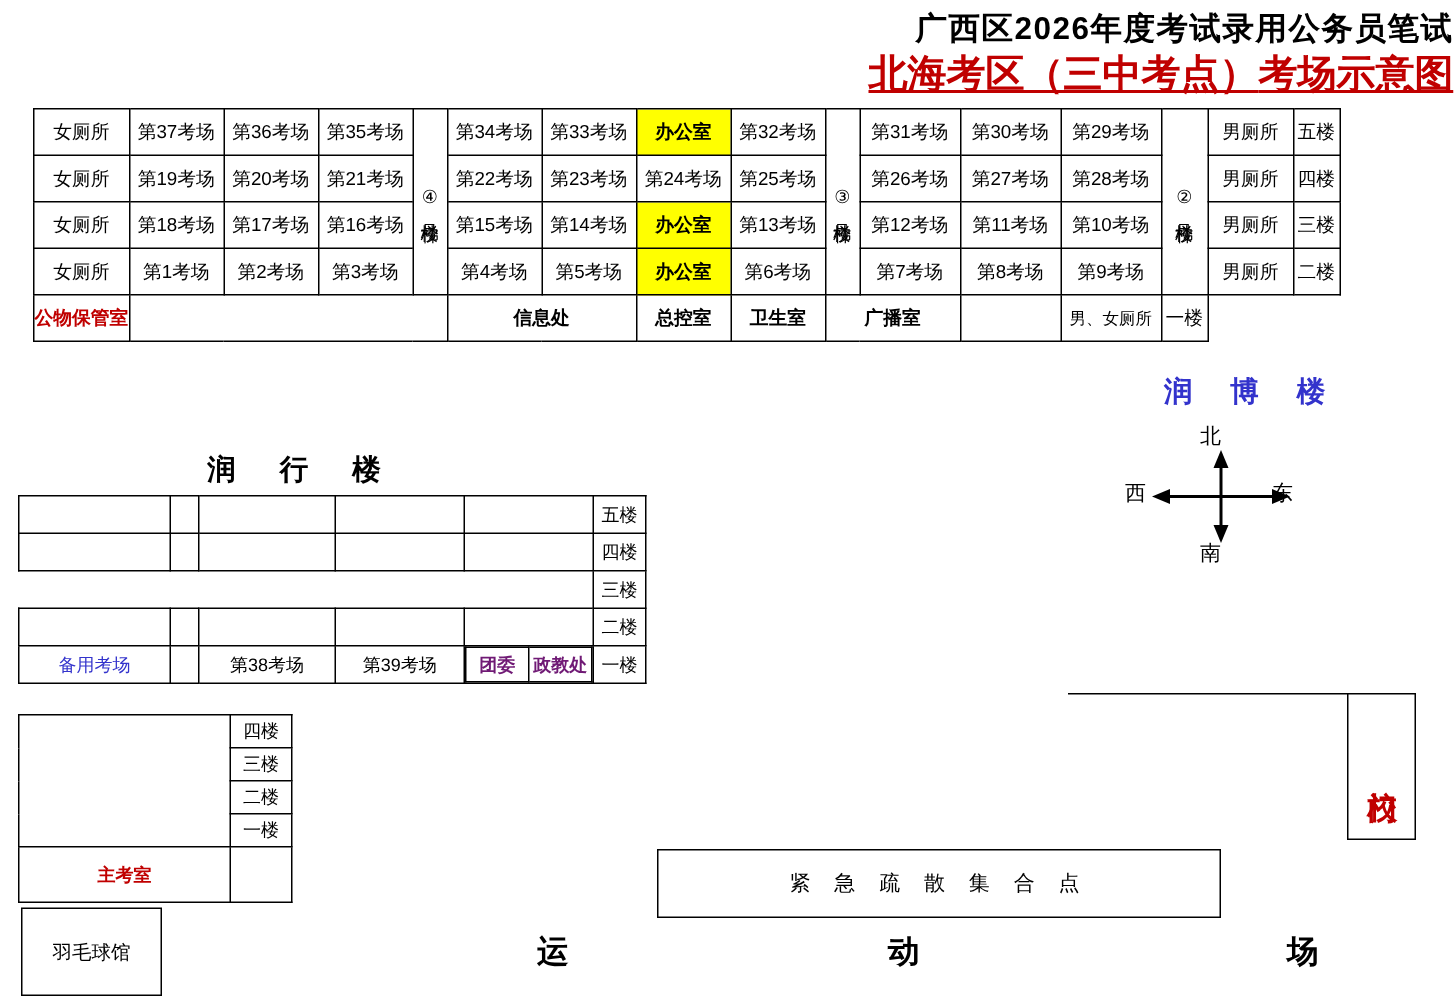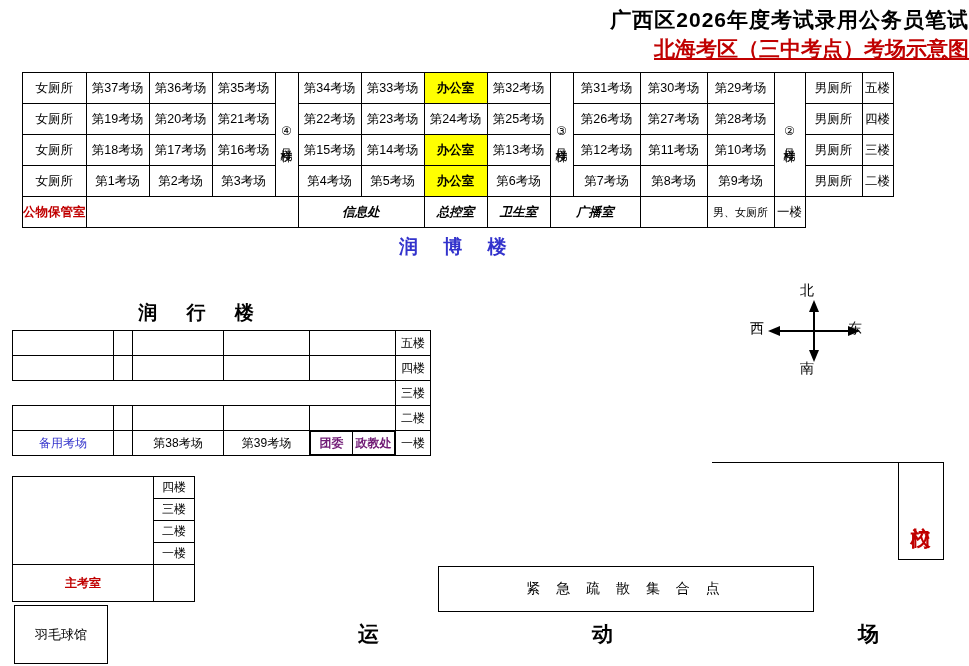--- a/index.html
+++ b/index.html
@@ -6,21 +6,21 @@
   body{
     width:969px;height:666px;
     background:#ffffff;
     font-family:"Liberation Sans","DejaVu Sans",sans-serif;
     position:relative;
     overflow:hidden;
     color:#000;
   }
   .title-block{text-align:right;padding-top:6px;}
   .title1{font-size:21px;font-weight:bold;letter-spacing:1px;line-height:28px;}
-  .title2{font-size:21px;font-weight:bold;color:#c00000;line-height:30px;}
+  .title2{font-size:26px;font-weight:bold;color:#c00000;line-height:30px;}
   .title2 .ul{text-decoration:underline;}
 
   
   .runbo-wrap{position:absolute;left:22px;top:72px;}
   table.grid{border-collapse:collapse;}
   table.grid td{
     border:1px solid #000;
     font-size:12.5px;
     text-align:center;
     vertical-align:middle;
@@ -36,24 +36,24 @@
   .vert{
     writing-mode:vertical-rl;
     text-orientation:upright;
     letter-spacing:1px;
     display:inline-block;
     line-height:22px;
     font-size:12px;
   }
   td.yellow{background:#ffff00;font-weight:bold;}
   td.redtext{color:#c00000;font-weight:bold;font-size:12px;line-height:14px;}
-  td.bold{font-weight:bold;font-size:14px;font-style:italic;}
+  td.bold{font-weight:bold;font-size:14px;}
   .bldg-name{
-    text-align:center;color:#3333cc;font-weight:bold;font-size:19px;
-    letter-spacing:10px;margin-top:6px;
+    text-align:right;color:#3333cc;font-weight:bold;font-size:19px;
+    letter-spacing:10px;margin-top:20px;
   }
 
   
   .runxing-wrap{position:absolute;left:12px;top:300px;}
   .runxing-title{
     font-size:19px;font-weight:bold;letter-spacing:12px;text-align:center;
     width:380px;margin-bottom:4px;
   }
   table.rx{border-collapse:collapse;}
   table.rx td{border:1px solid #000;height:24px;padding:0;font-size:12px;text-align:center;}

